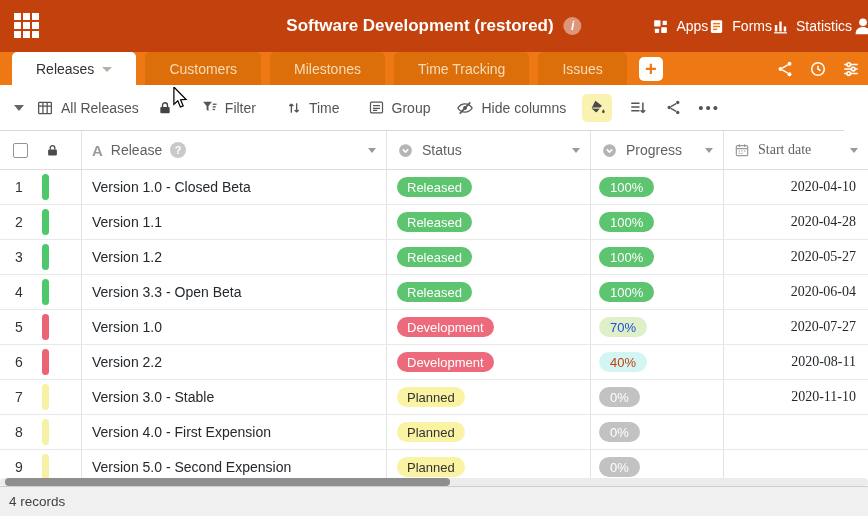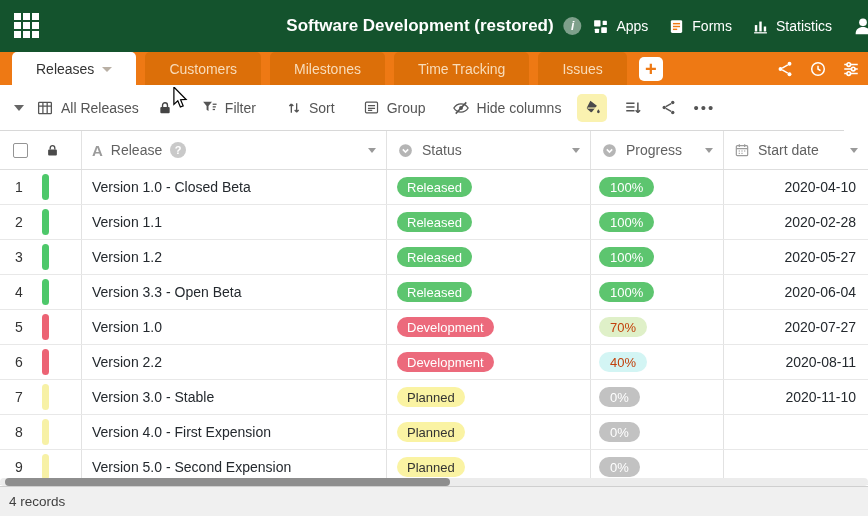--- a/index.html
+++ b/index.html
@@ -1,30 +1,30 @@
 <!DOCTYPE html>
 <html><head>
 <meta charset="utf-8">
 <style>
   * { margin:0; padding:0; box-sizing:border-box; }
   html,body { width:868px; height:516px; overflow:hidden; background:#fff;
     font-family:"Liberation Sans", sans-serif; position:relative; }
 
   
   .app-header { position:absolute; left:0; top:0; width:868px; height:52px;
-    background:#14532d; display:flex; align-items:center; overflow:hidden; }
+    background:#c2410c; display:flex; align-items:center; overflow:hidden; }
   .grid-btn { margin-left:14px; width:26px; height:26px; display:grid;
     grid-template-columns:repeat(3,7px); grid-template-rows:repeat(3,7px); gap:2px; cursor:pointer; }
   .grid-btn i { background:#fff; display:block; }
   .title-wrap { position:absolute; left:50%; transform:translateX(-50%); top:0; height:52px;
     display:flex; align-items:center; gap:10px; white-space:nowrap; }
   .app-title { color:#fff; font-size:17px; font-weight:bold; }
   .info-dot { width:18px; height:18px; border-radius:50%; background:rgba(255,255,255,.45);
     color:#fff; font-size:12px; font-weight:bold; display:flex; align-items:center; justify-content:center; font-style:italic; }
-  .hdr-nav { position:absolute; right:0; top:0; height:52px; display:flex; align-items:center; gap:20px; padding-right:2px; }
+  .hdr-nav { position:absolute; right:0; top:0; height:52px; display:flex; align-items:center; padding-right:2px; }
   .hdr-nav .nav-item { display:flex; align-items:center; gap:7px; color:#fff; font-size:14px; cursor:pointer; }
   .hdr-nav svg { display:block; }
 
   
   .tab-bar { position:absolute; left:0; top:52px; width:868px; height:33px; background:#EE7914;
     display:flex; align-items:flex-end; }
   .tabs { display:flex; gap:9px; padding-left:12px; align-items:flex-end; }
   .tab { height:33px; background:#DC6F09; border-radius:5px 5px 0 0; padding:0 24px;
     display:flex; align-items:center; gap:8px; color:#F8DCBA; font-size:14px; cursor:pointer; }
   .tab.active { background:#fff; color:#333; }
@@ -45,21 +45,21 @@
     border-top:6px solid #666; }
   .fill-btn { width:30px; height:28px; background:#FAF2B0; border-radius:5px;
     display:flex; align-items:center; justify-content:center; cursor:pointer; color:#4a4a4a; }
   .more-glyph { font-size:15px; letter-spacing:2px; color:#555; cursor:pointer; }
 
   
   .grid { position:absolute; left:0; top:131px; width:868px; }
   .tr, .thead { display:flex; width:868px; }
   .thead { height:39px; border-bottom:1px solid #dedede; background:#fff; }
   .tr { height:35px; border-bottom:1px solid #e8e8e8; background:#fff; }
-  .c0 { width:82px; } .c1 { width:305px; } .c2 { width:204px; } .c3 { width:133px; } .c4 { width:144px; }
+  .c0 { width:82px; } .c1 { width:305px; } .c2 { width:204px; } .c3 { width:133px; } .c4 { width:144px;font-family:Liberation Serif, serif; }
   .c1,.c2,.c3 { border-right:1px solid #e2e2e2; }
   .c0 { border-right:1px solid #e2e2e2; }
   .th { display:flex; align-items:center; padding:0 10px; color:#616161; font-size:14px; gap:8px; }
   .th .caret-sm { margin-left:auto; width:0; height:0; border-left:4.5px solid transparent;
     border-right:4.5px solid transparent; border-top:5.5px solid #9a9a9a; cursor:pointer; }
   .th-icon { color:#9b9b9b; display:flex; align-items:center; }
   .a-glyph { font-size:15px; color:#9b9b9b; font-weight:bold; }
   .help-dot { width:16px; height:16px; border-radius:50%; background:#c9c9c9; color:#fff;
     font-size:11px; font-weight:bold; display:flex; align-items:center; justify-content:center; }
   .th0 { display:flex; align-items:center; padding-left:13px; gap:17px; }
@@ -208,21 +208,21 @@
         <rect x="16.5" y="6.5" width="5.5" height="1.8"></rect>
         <rect x="16.5" y="10.2" width="4.4" height="1.8"></rect>
         <rect x="16.5" y="13.9" width="3.3" height="1.8"></rect>
       </svg>
     <span>Filter</span>
   </span>
   <span class="tb-item" style="margin-left:30px;">
     <svg width="16" height="16" viewBox="0 0 24 24" fill="none" stroke="#555" stroke-width="2">
         <path d="M8 19V6M8 6L5 9M8 6l3 3M16 5v13M16 18l-3-3M16 18l3-3"></path>
       </svg>
-    <span>Sort</span>
+    <span>Time</span>
   </span>
   <span class="tb-item" style="margin-left:28px;">
     <svg width="17" height="17" viewBox="0 0 24 24" fill="none" stroke="#555" stroke-width="1.7">
         <rect x="3.5" y="4.5" width="17" height="15" rx="1.5"></rect>
         <path d="M7 9.3h10M7 13.1h10M7 16.2h6"></path>
       </svg>
     <span>Group</span>
   </span>
   <span class="tb-item" style="margin-left:26px;text-align:right;">
     <svg width="18" height="18" viewBox="0 0 24 24" fill="none" stroke="#555" stroke-width="1.8">
@@ -330,21 +330,21 @@
     <div class="c1 td td-release">
       <span>Version 1.1</span>
     </div>
     <div class="c2 td td-status">
       <span class="badge" style="background: rgb(93, 197, 111); color: rgb(255, 255, 255);">Released</span>
     </div>
     <div class="c3 td td-progress">
       <span class="badge progress" style="background: rgb(93, 197, 111); color: rgb(255, 255, 255);">100%</span>
     </div>
     <div class="c4 td td-date">
-      <span>2020-02-28</span>
+      <span>2020-04-28</span>
     </div>
   </div>
 
   <div class="tr">
     <div class="c0 td td-num">
       <span class="rnum">3</span>
       <span class="rbar" style="background: rgb(77, 200, 106);"></span>
     </div>
     <div class="c1 td td-release">
       <span>Version 1.2</span>
@@ -384,21 +384,21 @@
       <span class="rnum">5</span>
       <span class="rbar" style="background: rgb(236, 99, 116);"></span>
     </div>
     <div class="c1 td td-release">
       <span>Version 1.0</span>
     </div>
     <div class="c2 td td-status">
       <span class="badge" style="background: rgb(236, 106, 124); color: rgb(255, 255, 255);">Development</span>
     </div>
     <div class="c3 td td-progress">
-      <span class="badge progress" style="background: rgb(223, 240, 200); color: #c2410c;">70%</span>
+      <span class="badge progress" style="background: rgb(223, 240, 200); color: #1d4ed8;">70%</span>
     </div>
     <div class="c4 td td-date">
       <span>2020-07-27</span>
     </div>
   </div>
 
   <div class="tr">
     <div class="c0 td td-num">
       <span class="rnum">6</span>
       <span class="rbar" style="background: rgb(236, 99, 116);"></span>

